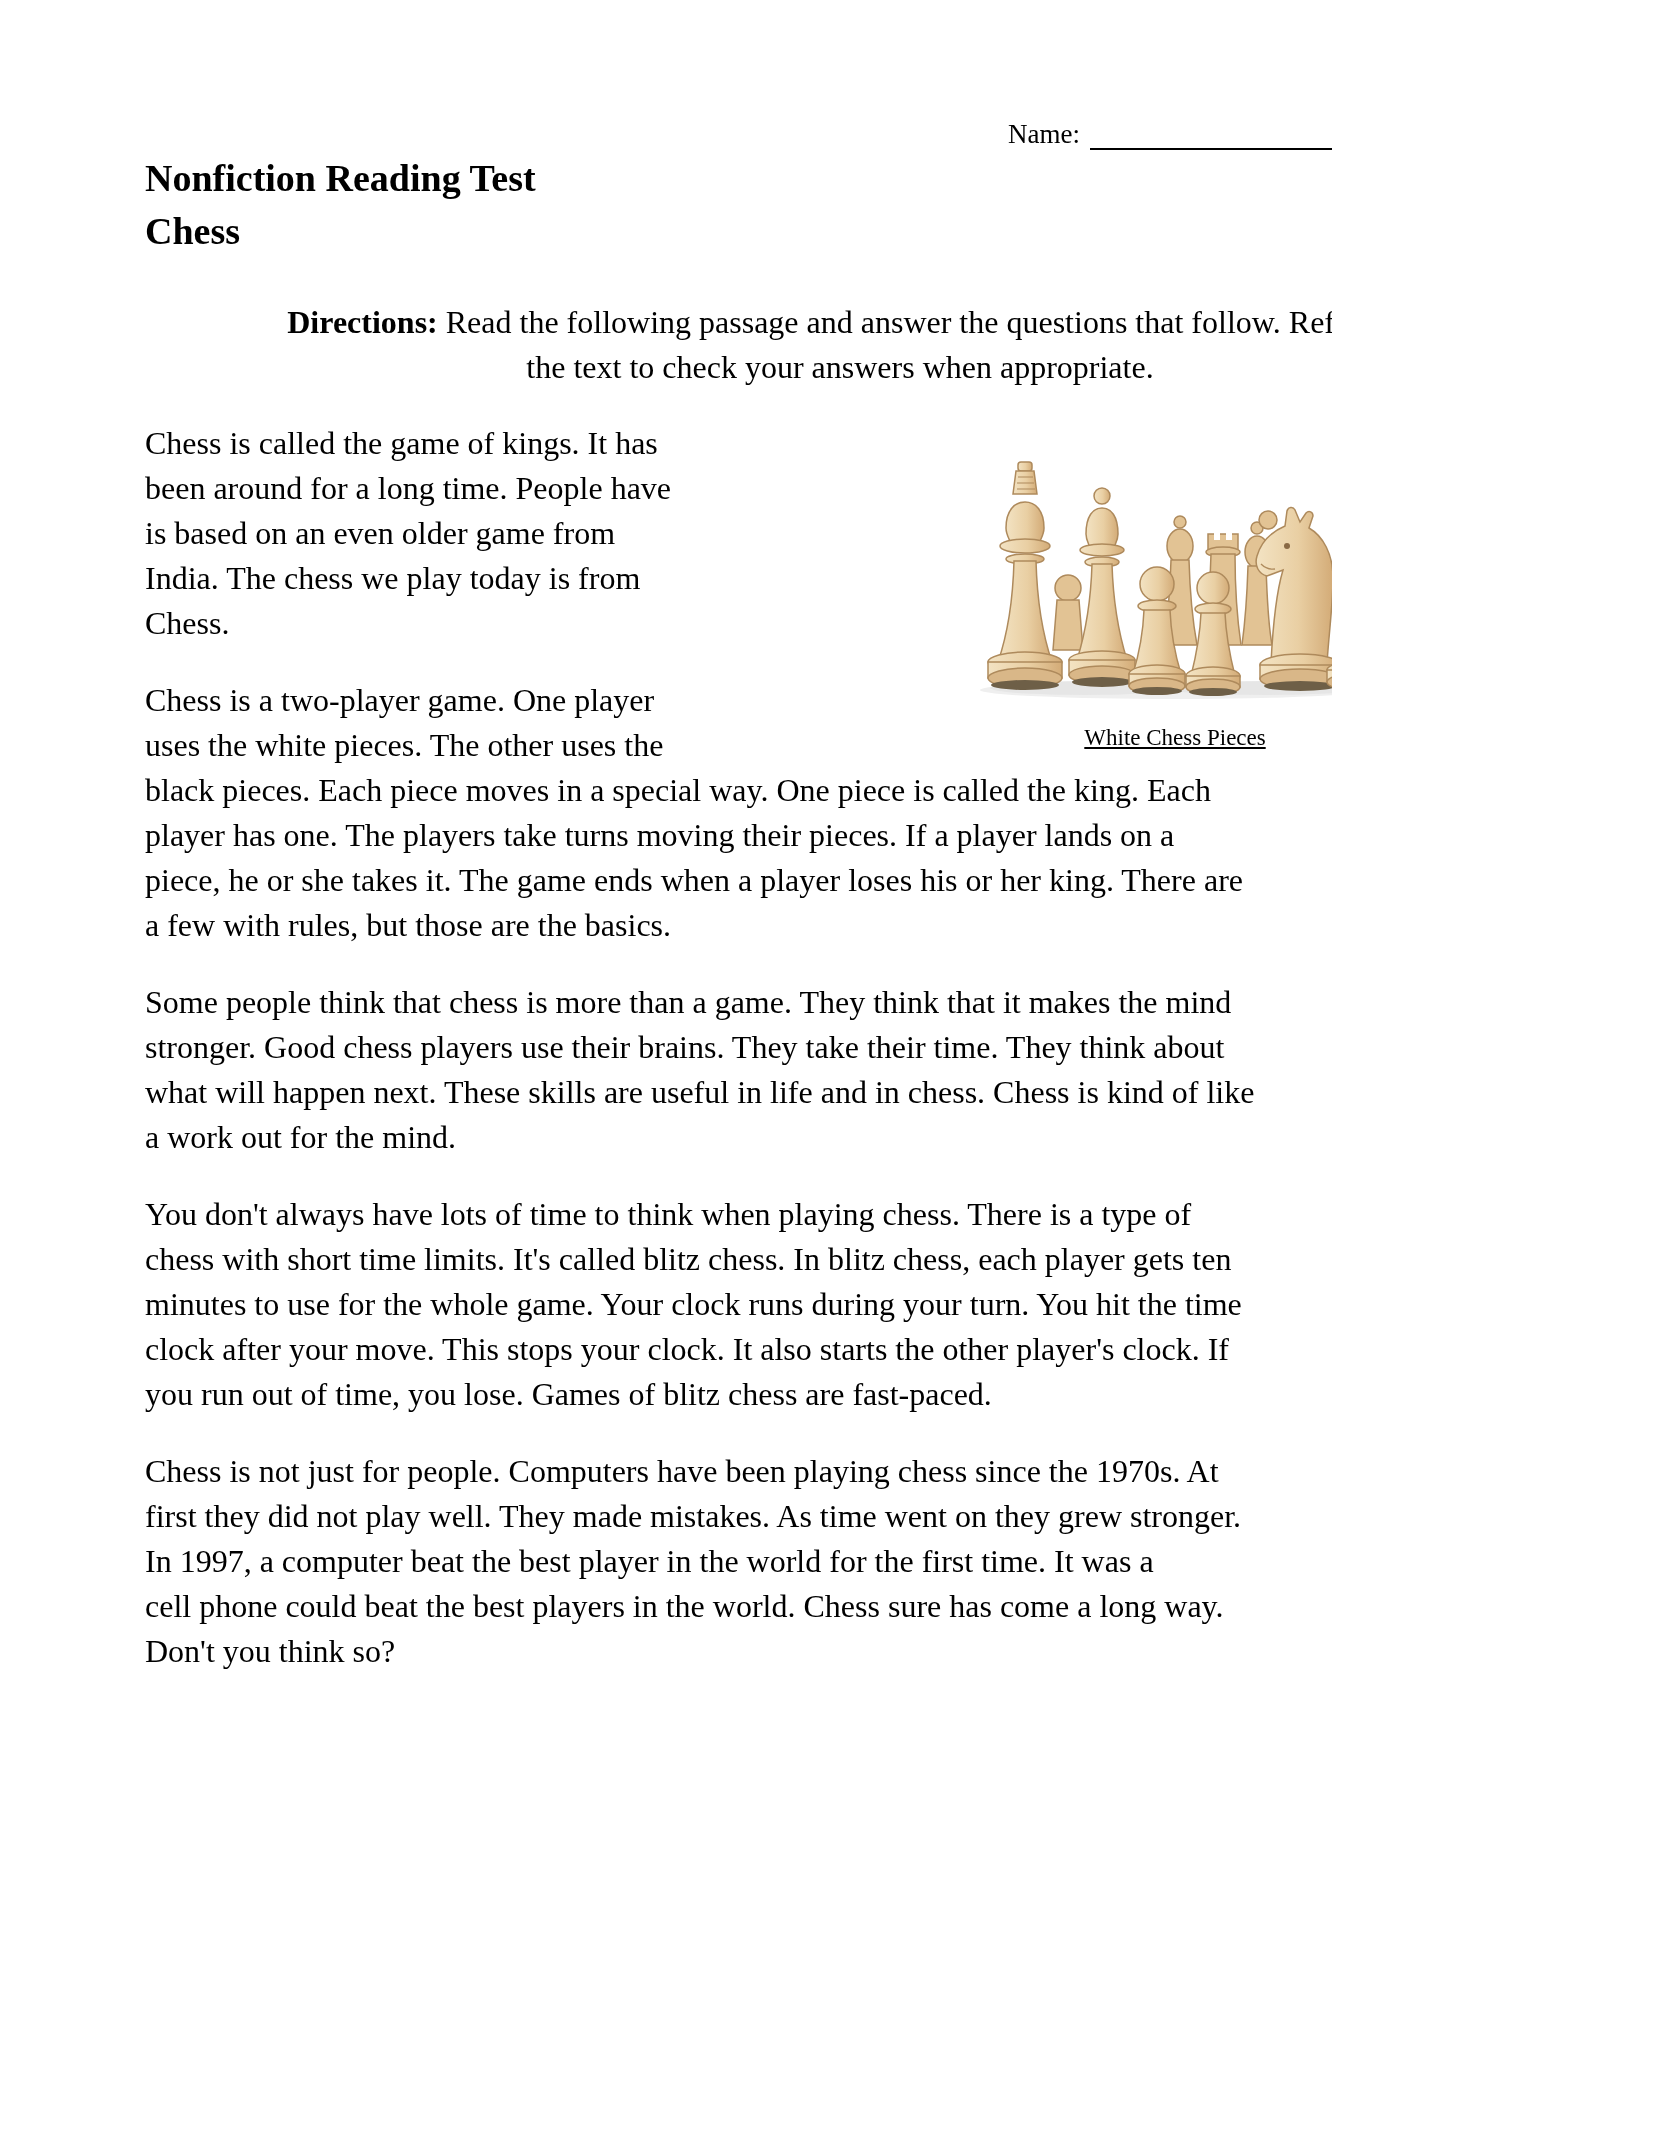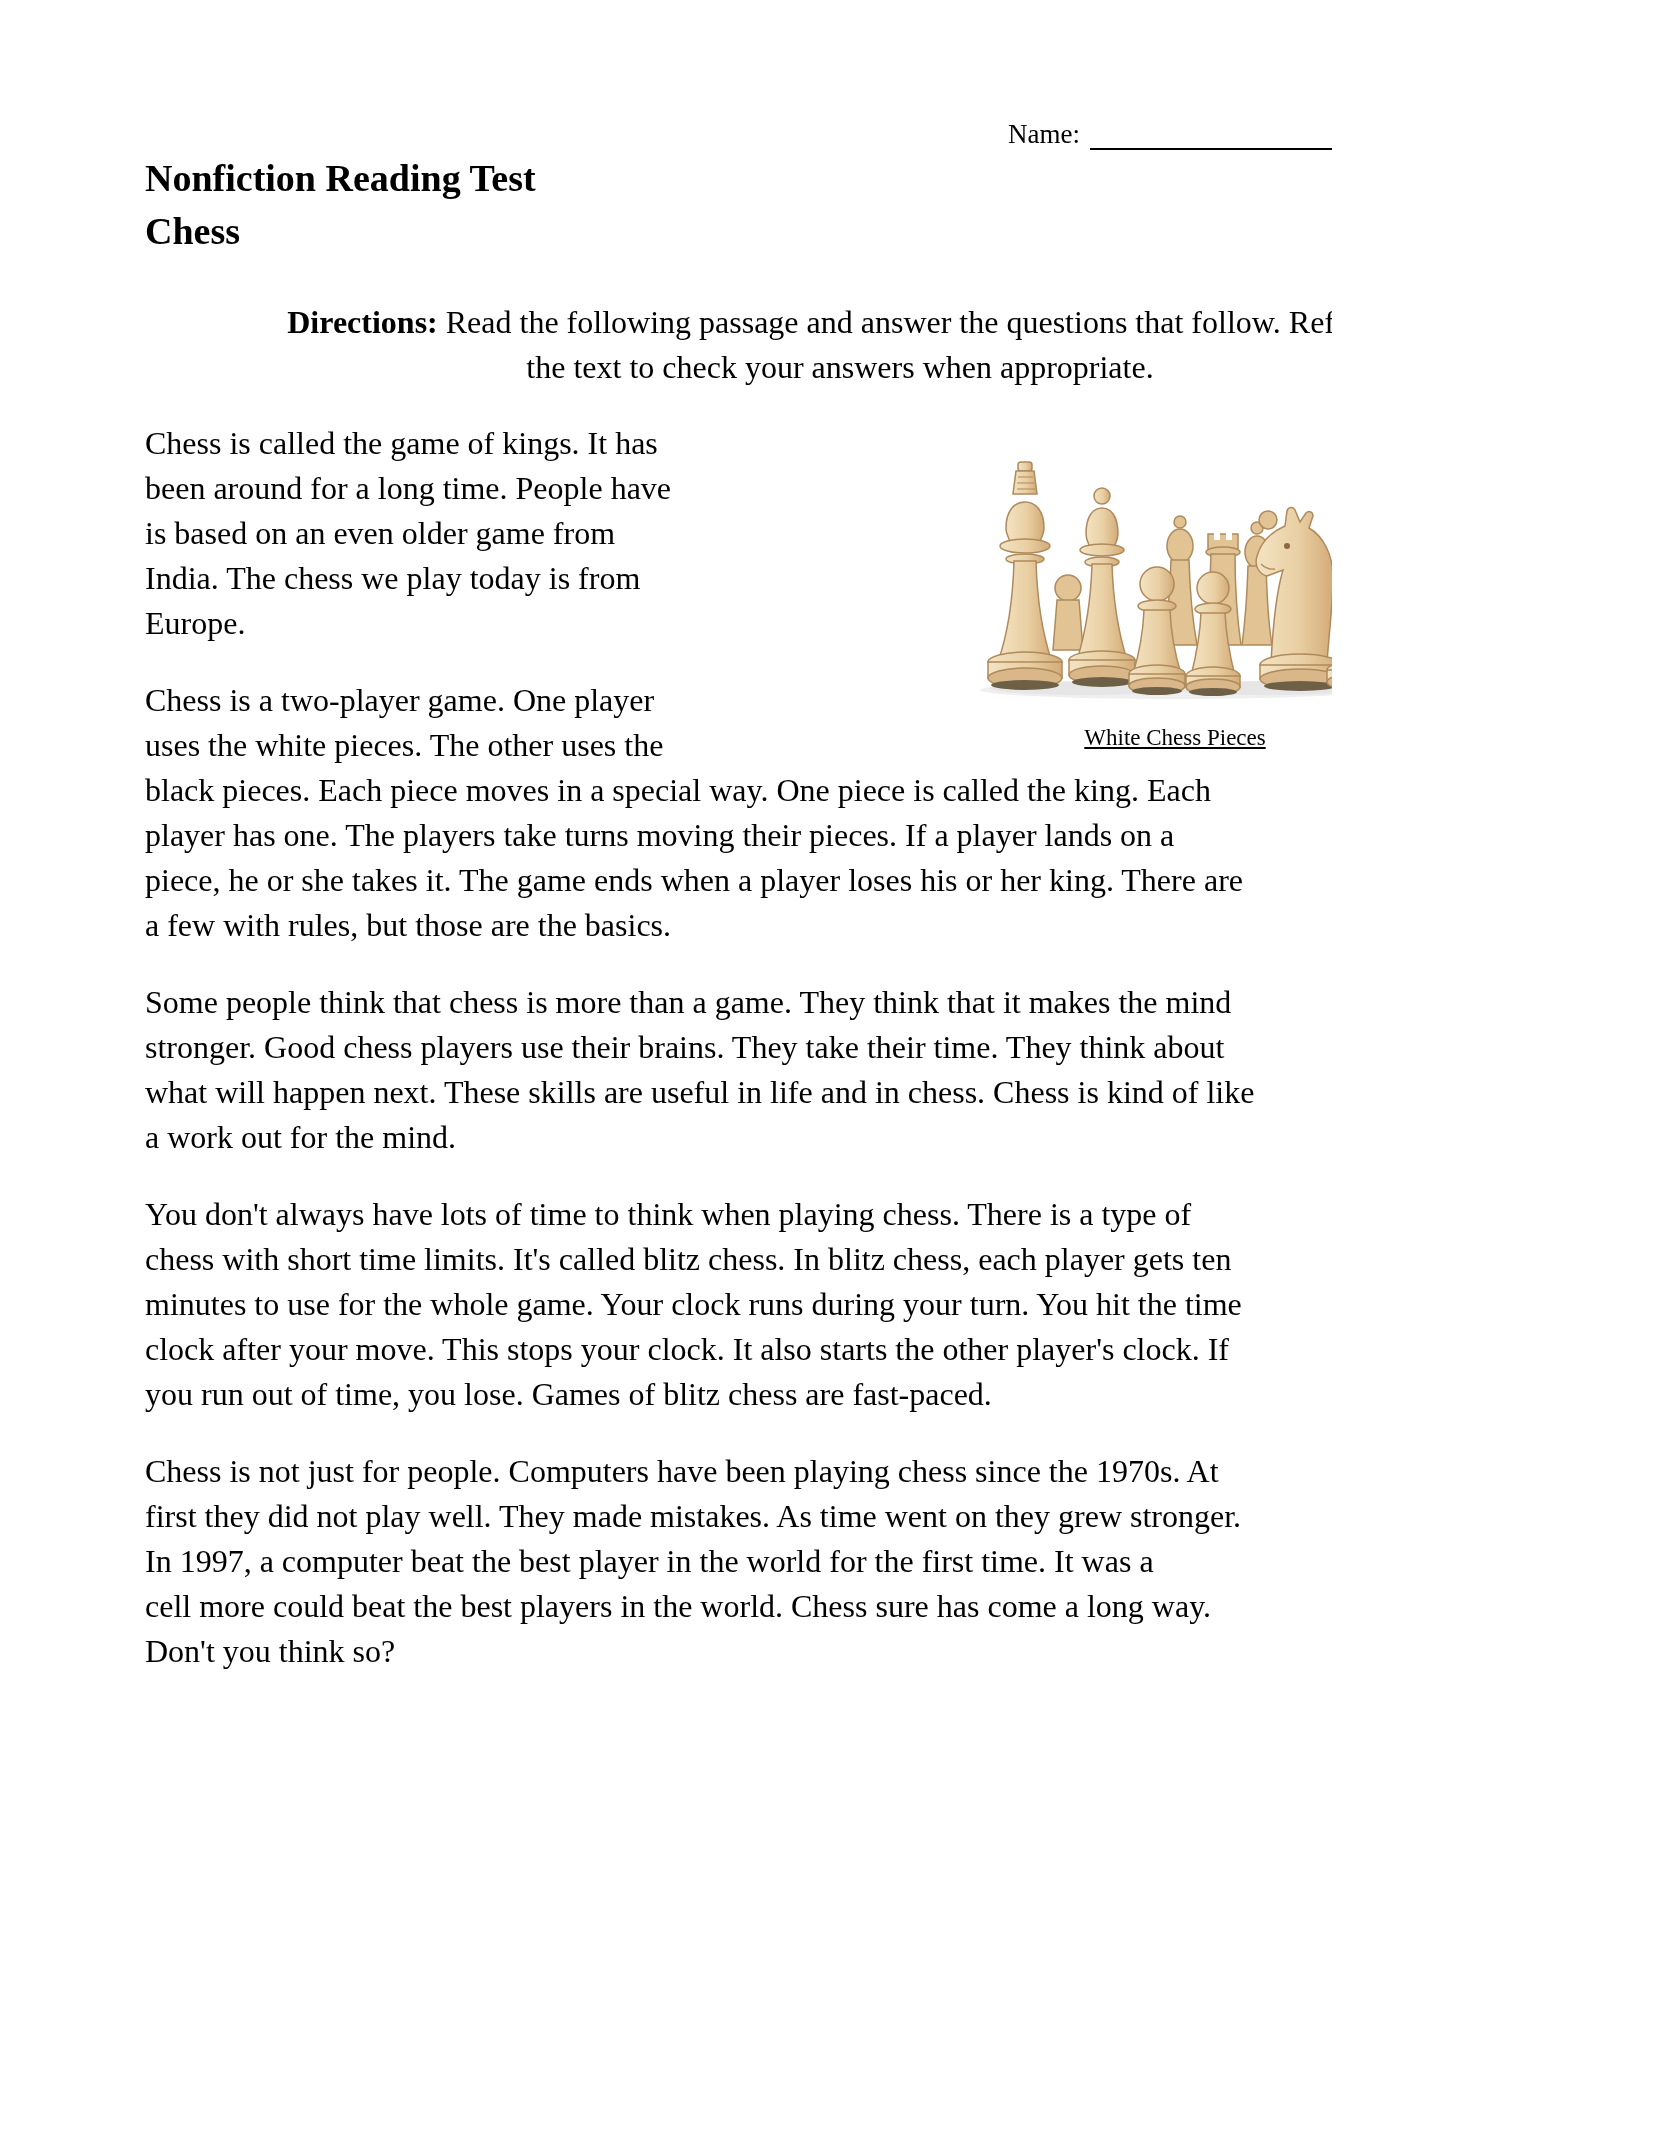--- a/index.html
+++ b/index.html
@@ -81,21 +81,21 @@
       <div class="line"><span class="bold">Directions:</span><span>&nbsp;</span><span>Read the following passage and answer the questions that follow. Refer to</span></div>
       <div class="line">the text to check your answers when appropriate.</div>
     </div>
 
     <div>
         <div class="paragraph">
           <div class="line">Chess is called the game of kings. It has</div>
           <div class="line">been around for a long time. People have</div>
           <div class="line">is based on an even older game from</div>
           <div class="line">India. The chess we play today is from</div>
-          <div class="line">Europe.</div>
+          <div class="line">Chess.</div>
         </div>
         <div class="paragraph">
           <div class="line">Chess is a two-player game. One player</div>
           <div class="line">uses the white pieces. The other uses the</div>
           <div class="line">black pieces. Each piece moves in a special way. One piece is called the king. Each</div>
           <div class="line">player has one. The players take turns moving their pieces. If a player lands on a</div>
           <div class="line">piece, he or she takes it. The game ends when a player loses his or her king. There are</div>
           <div class="line">a few with rules, but those are the basics.</div>
         </div>
         <div class="paragraph">
@@ -108,21 +108,21 @@
           <div class="line">You don't always have lots of time to think when playing chess. There is a type of</div>
           <div class="line">chess with short time limits. It's called blitz chess. In blitz chess, each player gets ten</div>
           <div class="line">minutes to use for the whole game. Your clock runs during your turn. You hit the time</div>
           <div class="line">clock after your move. This stops your clock. It also starts the other player's clock. If</div>
           <div class="line">you run out of time, you lose. Games of blitz chess are fast-paced.</div>
         </div>
         <div class="paragraph">
           <div class="line">Chess is not just for people. Computers have been playing chess since the 1970s. At</div>
           <div class="line">first they did not play well. They made mistakes. As time went on they grew stronger.</div>
           <div class="line">In 1997, a computer beat the best player in the world for the first time. It was a</div>
-          <div class="line">cell more could beat the best players in the world. Chess sure has come a long way.</div>
+          <div class="line">cell phone could beat the best players in the world. Chess sure has come a long way.</div>
           <div class="line">Don't you think so?</div>
         </div>
       </div>
   </div>
 
   <div class="figure">
     <svg width="420" height="270" viewBox="0 0 420 270" aria-hidden="true">
       <defs>
         <linearGradient id="wg" x1="0" y1="0" x2="1" y2="0">
           <stop offset="0" stop-color="#f3e3c3"></stop>

